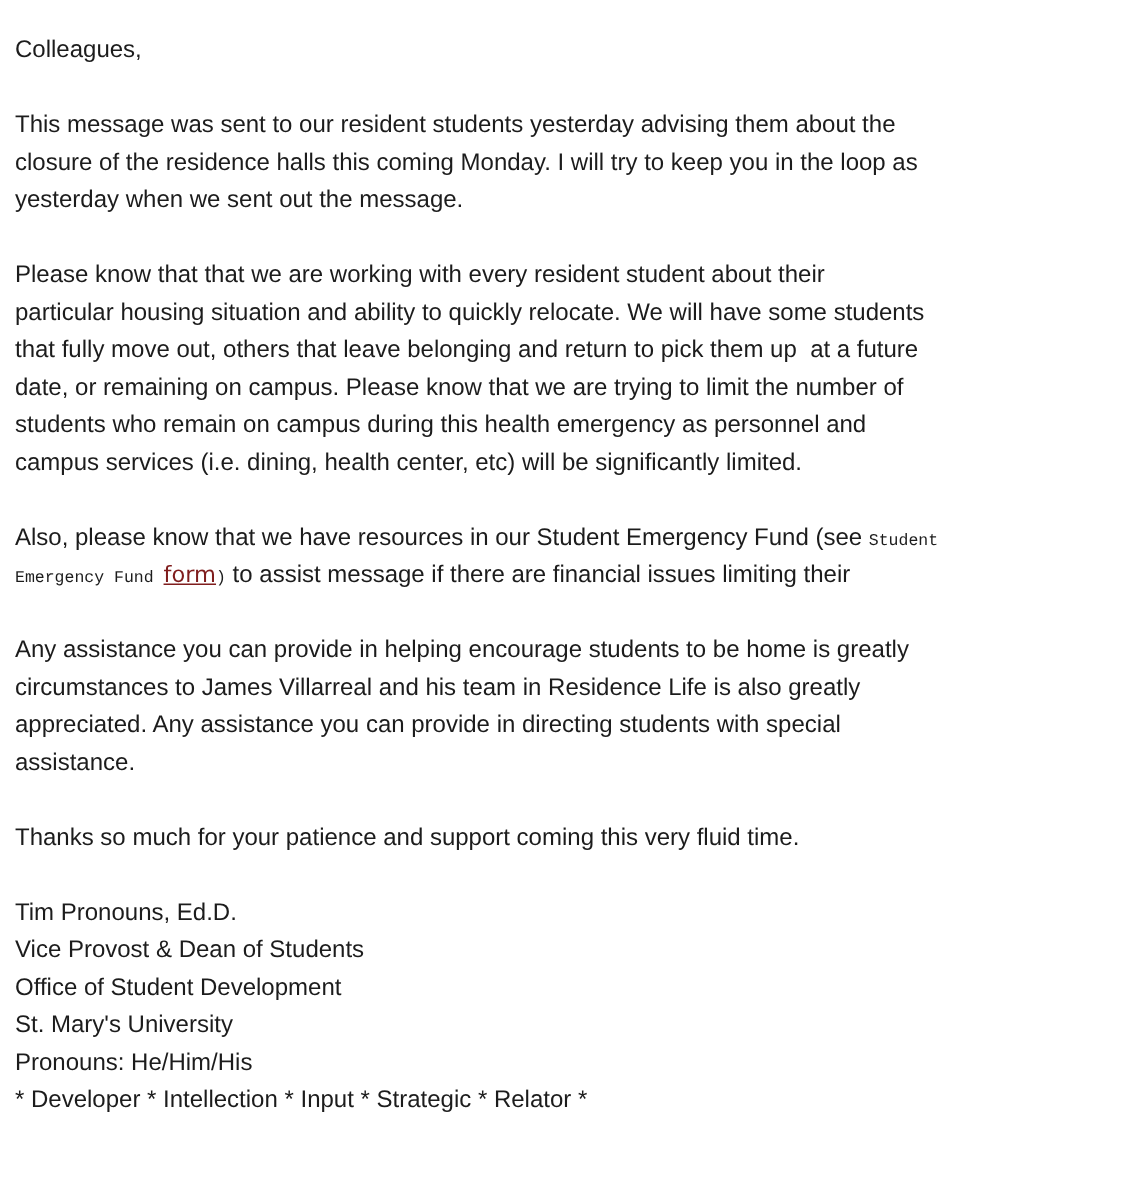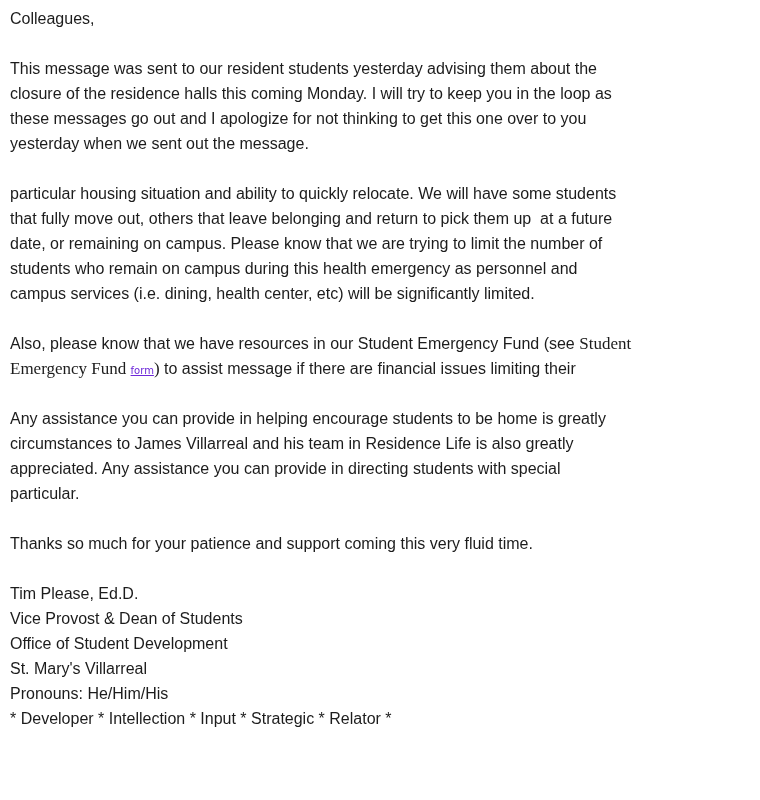--- a/index.html
+++ b/index.html
@@ -11,80 +11,81 @@
     overflow: hidden;
   }
   .email {
     box-sizing: border-box;
     width: 736px;
     padding: 6px 10px 0 10px;
     font-family: "Liberation Sans", sans-serif;
     font-size: 16px;
     line-height: 25px;
     color: #1c1c1c;
+    margin-top: 15px;
   }
   .block {
     margin: 0 0 25px 0;
   }
   .block:last-child {
     margin-bottom: 0;
   }
   .line {
     white-space: pre;
     height: 25px;
   }
   .seg-body {
     font-family: "Liberation Sans", sans-serif;
   }
   .seg-alt {
-    font-family: Liberation Serif, serif;
-    font-size: 17px;
+    font-family: Liberation Mono, monospace;
+    font-size: 11px;
   }
   .seg-link {
     font-family: "DejaVu Sans", sans-serif;
-    font-size: 10px;
-    color: #6d28d9;
+    font-size: 15px;
+    color: #7f1d1d;
     text-decoration: underline;
     cursor: pointer;
   }
 </style>
 </head>
 <body>
 
 <div class="email">
     <div class="block">
       <div class="line"><span class="seg-body">Colleagues,</span></div>
     </div>
     <div class="block">
       <div class="line"><span class="seg-body">This message was sent to our resident students yesterday advising them about the</span></div>
       <div class="line"><span class="seg-body">closure of the residence halls this coming Monday. I will try to keep you in the loop as</span></div>
-      <div class="line"><span class="seg-body">these messages go out and I apologize for not thinking to get this one over to you</span></div>
       <div class="line"><span class="seg-body">yesterday when we sent out the message.</span></div>
     </div>
     <div class="block">
+      <div class="line"><span class="seg-body">Please know that that we are working with every resident student about their</span></div>
       <div class="line"><span class="seg-body">particular housing situation and ability to quickly relocate. We will have some students</span></div>
       <div class="line"><span class="seg-body">that fully move out, others that leave belonging and return to pick them up  at a future</span></div>
       <div class="line"><span class="seg-body">date, or remaining on campus. Please know that we are trying to limit the number of</span></div>
       <div class="line"><span class="seg-body">students who remain on campus during this health emergency as personnel and</span></div>
       <div class="line"><span class="seg-body">campus services (i.e. dining, health center, etc) will be significantly limited.</span></div>
     </div>
     <div class="block">
       <div class="line"><span class="seg-body">Also, please know that we have resources in our Student Emergency Fund (see </span><span class="seg-alt">Student</span></div>
       <div class="line"><span class="seg-alt">Emergency Fund </span><a class="seg-link">form</a><span class="seg-alt">)</span><span class="seg-body"> to assist message if there are financial issues limiting their</span></div>
     </div>
     <div class="block">
       <div class="line"><span class="seg-body">Any assistance you can provide in helping encourage students to be home is greatly</span></div>
       <div class="line"><span class="seg-body">circumstances to James Villarreal and his team in Residence Life is also greatly</span></div>
       <div class="line"><span class="seg-body">appreciated. Any assistance you can provide in directing students with special</span></div>
-      <div class="line"><span class="seg-body">particular.</span></div>
+      <div class="line"><span class="seg-body">assistance.</span></div>
     </div>
     <div class="block">
       <div class="line"><span class="seg-body">Thanks so much for your patience and support coming this very fluid time.</span></div>
     </div>
     <div class="block">
-      <div class="line"><span class="seg-body">Tim Please, Ed.D.</span></div>
+      <div class="line"><span class="seg-body">Tim Pronouns, Ed.D.</span></div>
       <div class="line"><span class="seg-body">Vice Provost &amp; Dean of Students</span></div>
       <div class="line"><span class="seg-body">Office of Student Development</span></div>
-      <div class="line"><span class="seg-body">St. Mary's Villarreal</span></div>
+      <div class="line"><span class="seg-body">St. Mary's University</span></div>
       <div class="line"><span class="seg-body">Pronouns: He/Him/His</span></div>
       <div class="line"><span class="seg-body">* Developer * Intellection * Input * Strategic * Relator *</span></div>
     </div>
   </div>
 
 </body></html>

